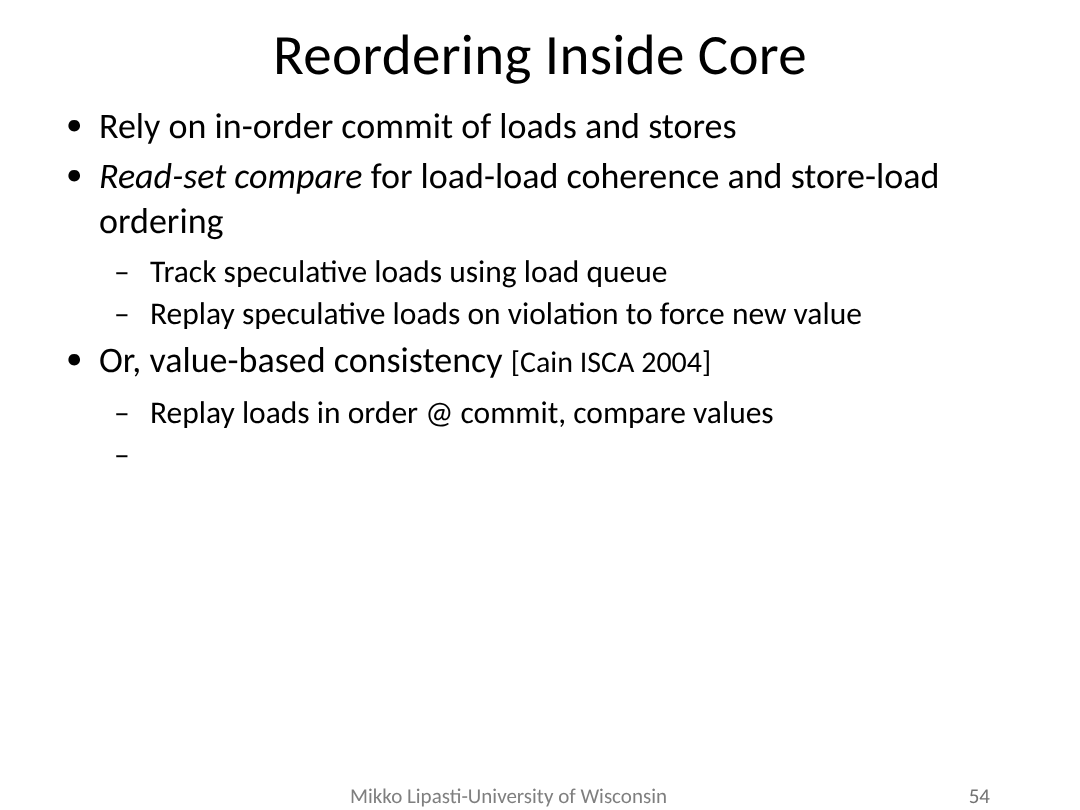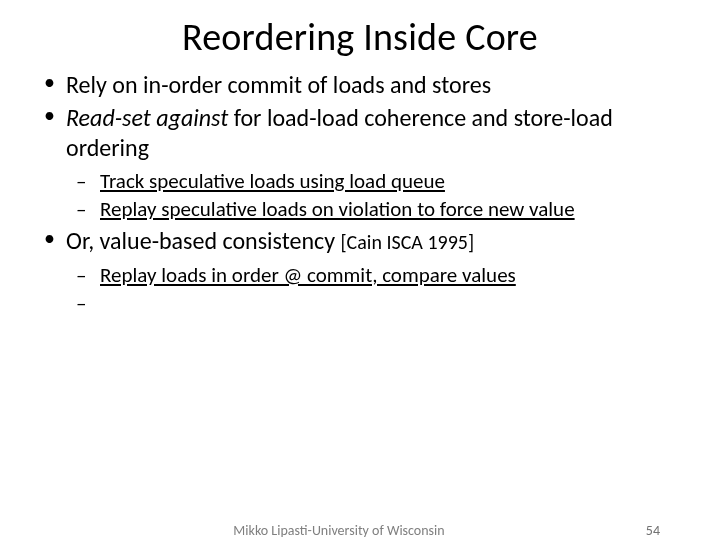--- a/index.html
+++ b/index.html
@@ -40,21 +40,20 @@
     content: "•";
     position: absolute;
     left: -22px;
     top: 0;
     font-size: 22px;
   }
   ul.lvl2 {
     list-style: none;
     margin: 6px 0 4px 0;
     padding: 0 0 0 34px;
-    text-decoration: underline;
   }
   ul.lvl2 > li {
     position: relative;
     font-size: 21px;
     line-height: 1.25;
     margin: 0 0 2px 0;
   }
   ul.lvl2 > li::before {
     content: "–";
     position: absolute;
@@ -107,34 +106,34 @@
 
   <h1 class="title">Reordering Inside Core</h1>
 
   <ul class="lvl1">
 
     <li>
       <span>Rely on in-order commit of loads and stores</span>
     </li>
 
     <li>
-      <i class="em">Read-set against</i><span> for load-load coherence and store-load ordering</span>
+      <i class="em">Read-set compare</i><span> for load-load coherence and store-load ordering</span>
 
       <ul class="lvl2">
         <li>
           <span>Track speculative loads using load queue</span>
         </li>
         <li>
           <span>Replay speculative loads on violation to force new value</span>
         </li>
       </ul>
     </li>
 
     <li>
-      <span>Or, value-based consistency </span><span style="font-size:20px;">[Cain ISCA 1995]</span>
+      <span>Or, value-based consistency </span><span style="font-size:20px;">[Cain ISCA 2004]</span>
 
       <ul class="lvl2">
         <li>
           <span>Replay loads in order @ commit, compare values</span>
         </li>
         <li>
 
         </li>
       </ul>
     </li>

